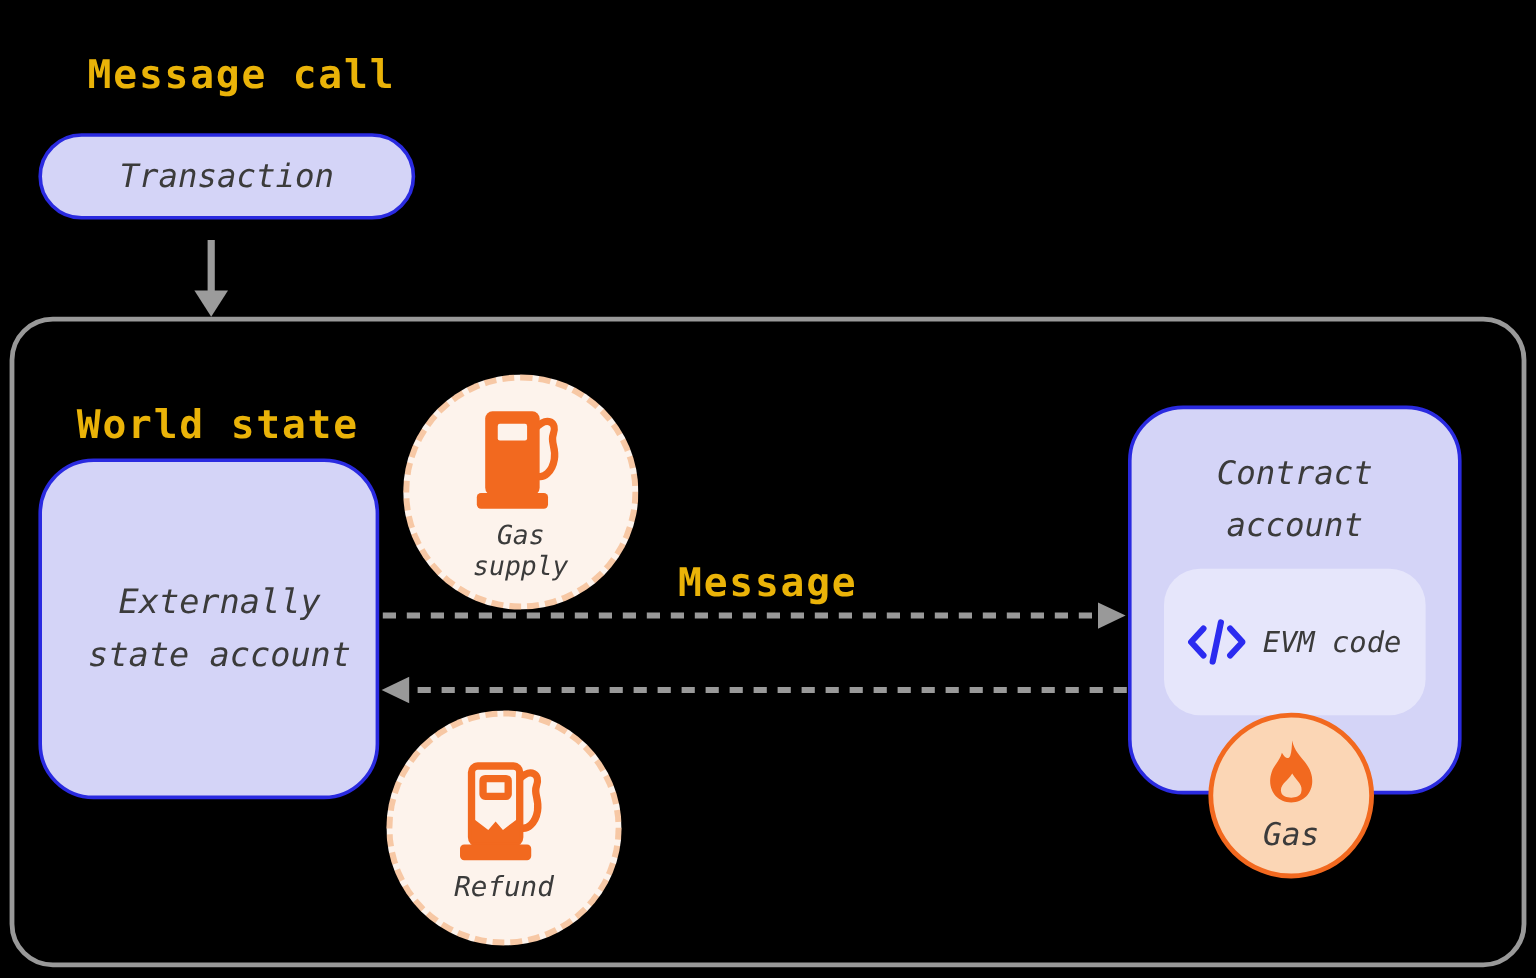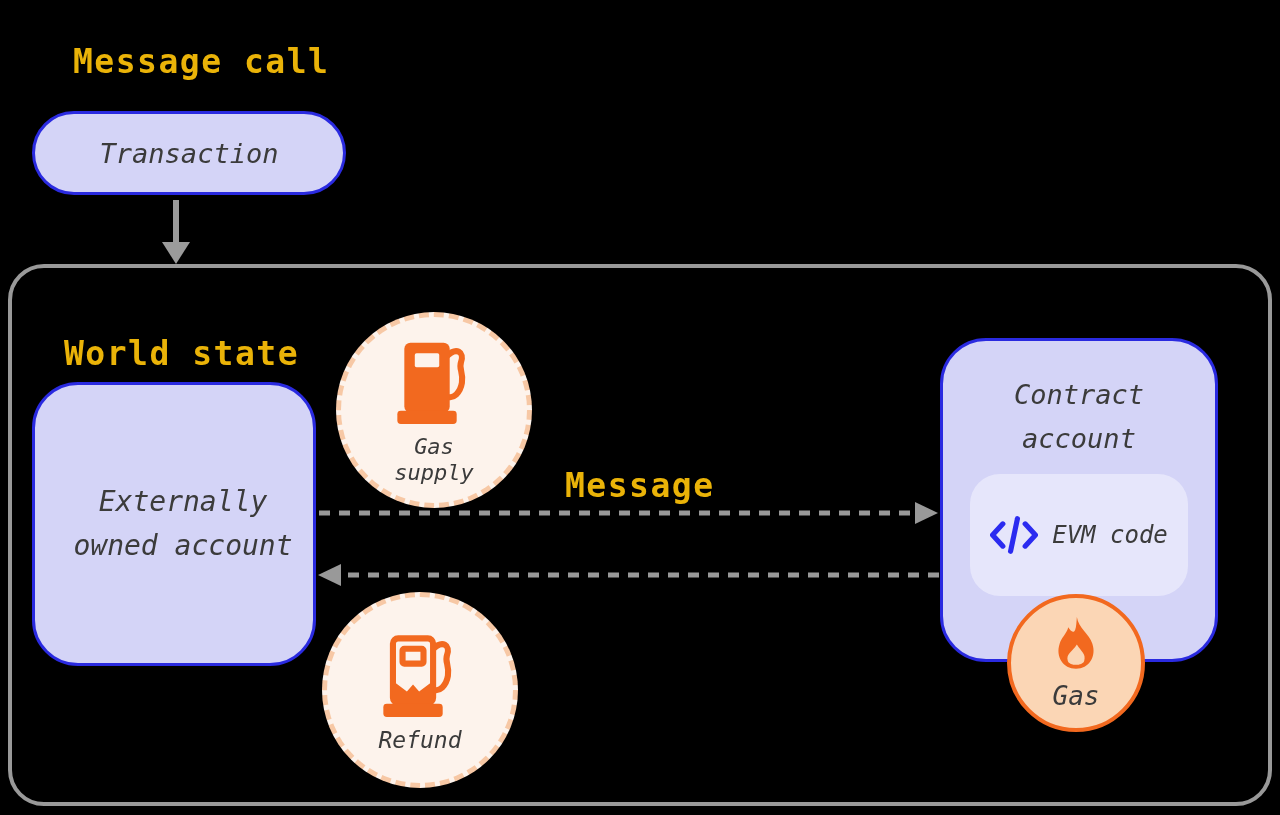--- a/index.html
+++ b/index.html
@@ -31,21 +31,21 @@
     font-style: italic;
     display: flex;
     flex-direction: column;
     align-items: center;
     justify-content: center;
     text-align: center;
   }
   .node .line { display: block; }
 
   #transaction-node {
-    left: 32px; top: 111px; width: 314px; height: 84px;
+    left: 32px; top: 111px; width: 314px; height: 72px;
     border-radius: 44px;
     font-size: 27px;
   }
   #eoa-node {
     left: 32px; top: 382px; width: 284px; height: 284px;
     border-radius: 46px;
     font-size: 28px; line-height: 44px; padding-left: 18px;
   }
   #contract-node {
     left: 940px; top: 338px; width: 278px; height: 324px;
@@ -130,21 +130,21 @@
   <svg class="abs" style="left:158px; top:198px;" width="36" height="68" aria-hidden="true">
     <line x1="18" y1="2" x2="18" y2="46" stroke="#9b9b9b" stroke-width="6"></line>
     <polygon points="4,44 32,44 18,66" fill="#9b9b9b"></polygon>
   </svg>
 
   <div class="abs" id="world-state-panel"></div>
   <div class="abs gray-heading" id="world-state-label">World state</div>
 
   <div class="abs node" id="eoa-node">
     <span class="line">Externally</span>
-    <span class="line">owned account</span>
+    <span class="line">state account</span>
   </div>
 
   <div class="abs gray-heading" id="message-label">Message</div>
 
   <svg class="abs" style="left:315px; top:495px;" width="628" height="95" aria-hidden="true">
     <g>
       <line x1="4" y1="18" x2="600" y2="18" stroke="#999999" stroke-width="5" stroke-dasharray="11 9"></line>
       <polygon points="600,7 600,29 623,18" fill="#999999"></polygon>
     </g>
     <g>

